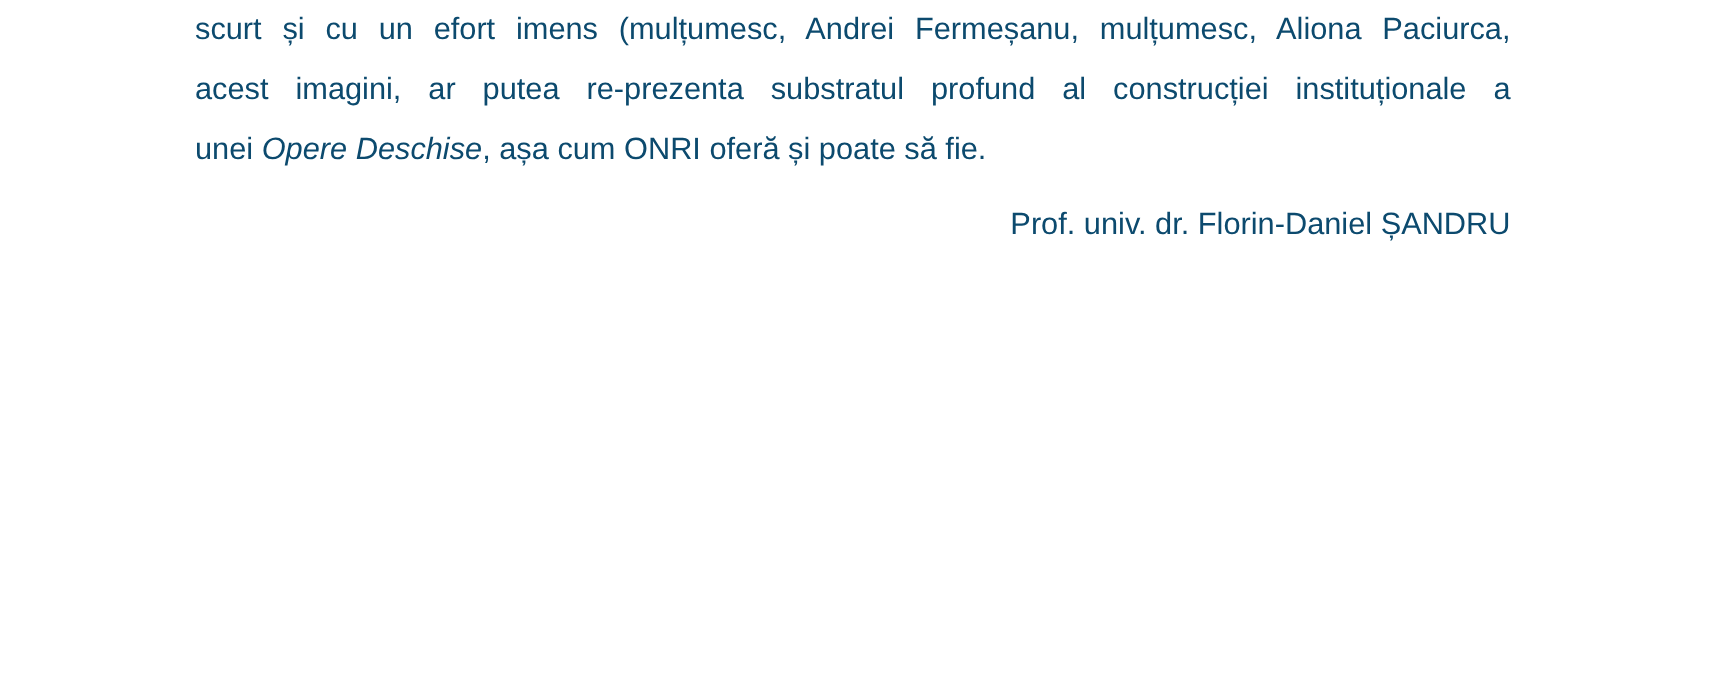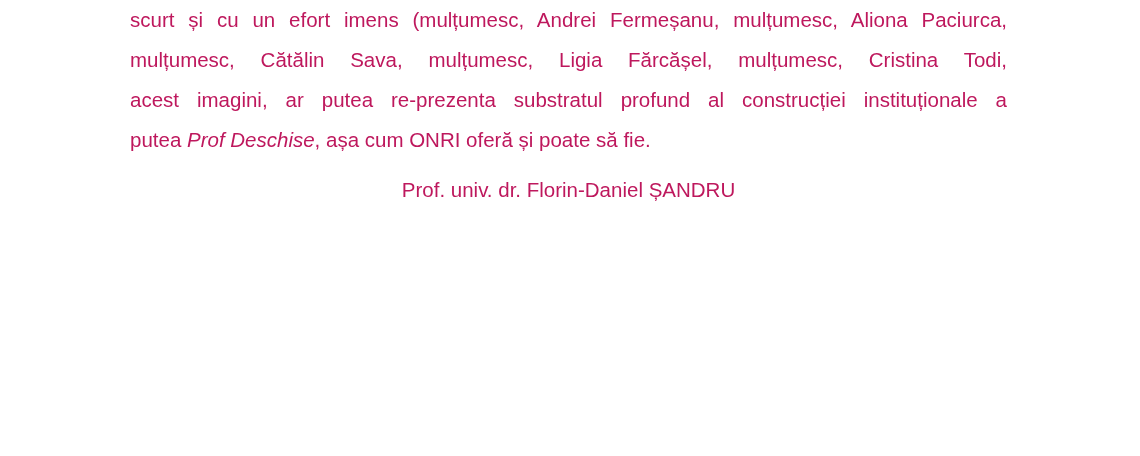--- a/index.html
+++ b/index.html
@@ -7,21 +7,21 @@
       padding: 0;
       background: #ffffff;
     }
     .page {
       position: relative;
       width: 1140px;
       height: 408px;
       background: #ffffff;
       overflow: hidden;
       font-family: "Liberation Sans", "DejaVu Sans", sans-serif;
-      color: #be185d;
+      color: #0c4a6e;
     }
     .textblock {
       position: absolute;
       left: 130px;
       top: 0;
       width: 877px;
     }
     .line {
       font-size: 20.5px;
       line-height: 40px;
@@ -32,29 +32,28 @@
     .line.last {
       text-align-last: left;
     }
     .italic {
       font-style: italic;
     }
     .signature {
       font-size: 20.5px;
       line-height: 40px;
       margin-top: 10px;
-      text-align: center;
+      text-align: right;
     }
   </style>
 </head>
 <body>
 
 <div class="page">
   <div class="textblock">
     <div class="paragraph">
       <div class="line"><span>scurt și cu un efort imens (mulțumesc, Andrei Fermeșanu, mulțumesc, Aliona Paciurca,</span></div>
-      <div class="line"><span>mulțumesc, Cătălin Sava, mulțumesc, Ligia Fărcășel, mulțumesc, Cristina Todi,</span></div>
       <div class="line"><span>acest imagini, ar putea re-prezenta substratul profund al construcției instituționale a</span></div>
-      <div class="line last"><span>putea </span><span class="italic">Prof Deschise</span><span>, așa cum ONRI oferă și poate să fie.</span></div>
+      <div class="line last"><span>unei </span><span class="italic">Opere Deschise</span><span>, așa cum ONRI oferă și poate să fie.</span></div>
     </div>
     <div class="signature"><span>Prof. univ. dr. Florin-Daniel ȘANDRU</span></div>
   </div>
 </div>
 
 </body></html>

